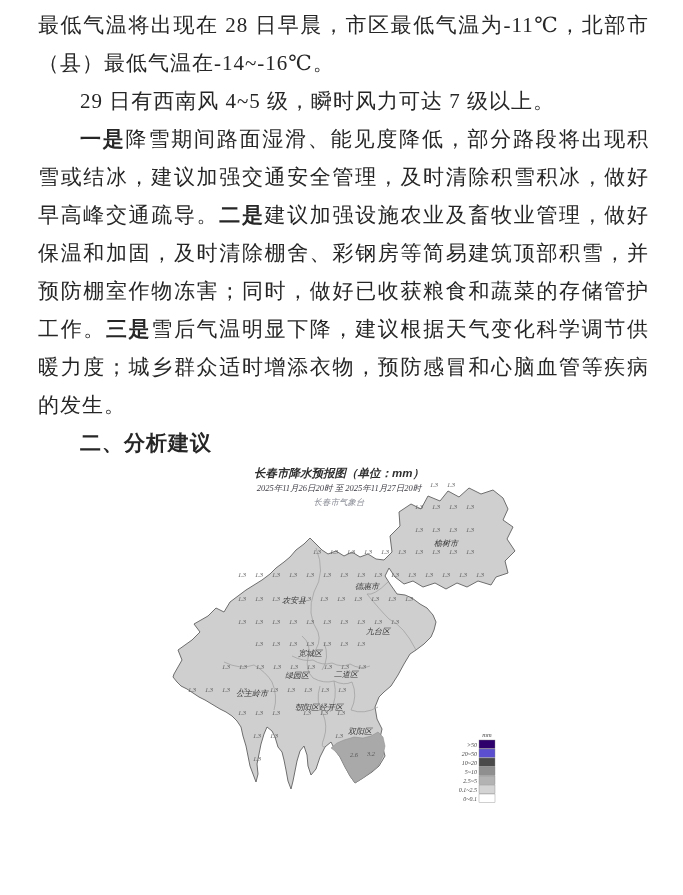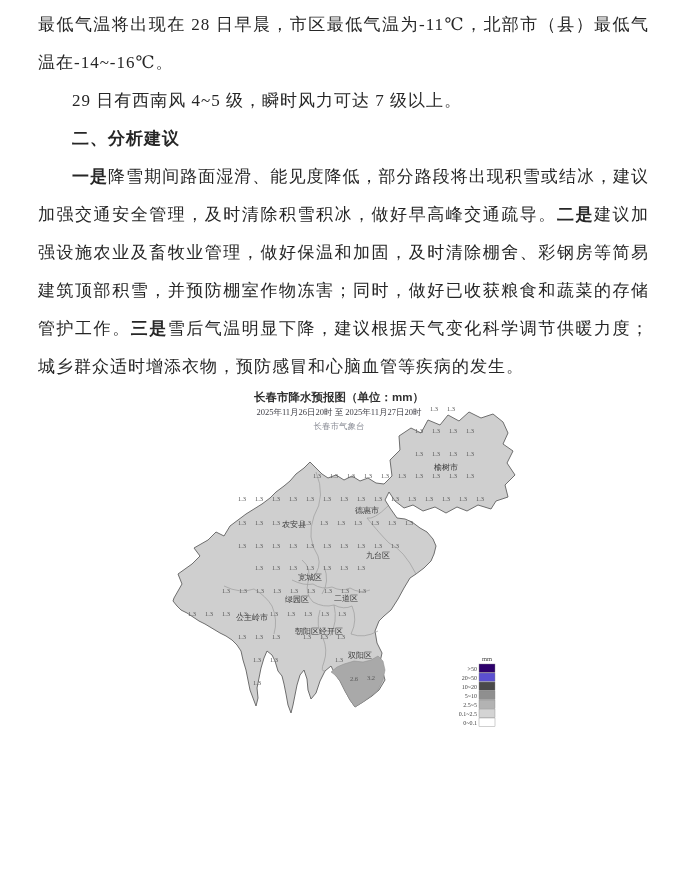--- a/index.html
+++ b/index.html
@@ -1,46 +1,46 @@
 <!DOCTYPE html>
 <html><head>
 <meta charset="utf-8">
 <style>
   html,body{margin:0;padding:0;}
   body{
     width:683px;height:895px;background:#ffffff;overflow:hidden;
     font-family:"Liberation Serif","DejaVu Serif",serif;color:#262626;
   }
   .page{padding:6px 34px 0 38px;}
-  .para{font-size:17px;line-height:38px;text-align:justify;margin:0;letter-spacing:1px;}
+  .para{font-size:21px;line-height:38px;text-align:justify;margin:0;letter-spacing:1px;}
   .para.indent{text-indent:2em;}
   .hei{font-family:"Liberation Sans","DejaVu Sans",sans-serif;font-weight:700;}
-  .figure{width:362px;margin:2px auto 0;position:relative;}
+  .figure{width:362px;margin:2px auto 0;position:relative;font-style:italic;}
   svg{display:block;}
   .map-title{font-size:11.5px;font-weight:700;fill:#2f2f2f;font-family:"Liberation Sans","DejaVu Sans",sans-serif;}
   .map-subtitle{font-size:8.5px;fill:#3c3c44;}
   .map-agency{font-size:8.5px;fill:#8d9099;}
   .district-label{font-size:8px;fill:#3a3a3a;}
   .value-label{font-size:6.5px;fill:#595959;}
   .legend-label{font-size:6px;fill:#444;}
   .legend-title{font-size:6.5px;fill:#444;}
   .boundary{fill:#cfcfcf;stroke:#6e6e6e;stroke-width:1;stroke-linejoin:round;}
   .patch{stroke:#8a8a8a;stroke-width:.5;}
   .innerline{fill:none;stroke:#9c9c9c;stroke-width:.7;}
 </style>
 </head>
 <body>
 
 <div class="page">
 
   <div id="text-block">
       <p class="para"><span>最低气温将出现在 28 日早晨，市区最低气温为-11℃，北部市（县）最低气温在-14~-16℃。</span></p>
       <p class="para indent"><span>29 日有西南风 4~5 级，瞬时风力可达 7 级以上。</span></p>
+      <p class="para indent"><span class="hei">一是</span><span>降雪期间路面湿滑、能见度降低，部分路段将出现积雪或结冰，建议加强交通安全管理，及时清除积雪积冰，做好早高峰交通疏导。</span><span class="hei">二是</span><span>建议加强设施农业及畜牧业管理，做好保温和加固，及时清除棚舍、彩钢房等简易建筑顶部积雪，并预防棚室作物冻害；同时，做好已收获粮食和蔬菜的存储管护工作。</span><span class="hei">三是</span><span>雪后气温明显下降，建议根据天气变化科学调节供暖力度；城乡群众适时增添衣物，预防感冒和心脑血管等疾病的发生。</span></p>
       <p class="para indent"><span class="hei">二、分析建议</span></p>
-      <p class="para indent"><span class="hei">一是</span><span>降雪期间路面湿滑、能见度降低，部分路段将出现积雪或结冰，建议加强交通安全管理，及时清除积雪积冰，做好早高峰交通疏导。</span><span class="hei">二是</span><span>建议加强设施农业及畜牧业管理，做好保温和加固，及时清除棚舍、彩钢房等简易建筑顶部积雪，并预防棚室作物冻害；同时，做好已收获粮食和蔬菜的存储管护工作。</span><span class="hei">三是</span><span>雪后气温明显下降，建议根据天气变化科学调节供暖力度；城乡群众适时增添衣物，预防感冒和心脑血管等疾病的发生。</span></p>
     </div>
 
   <div class="figure">
     <svg id="map-svg" width="362" height="356" viewBox="0 0 360 356">
 
       <text class="map-title" x="175" y="13" text-anchor="middle">长春市降水预报图（单位：mm）</text>
       <text class="map-subtitle" x="175" y="27" text-anchor="middle">2025年11月26日20时 至 2025年11月27日20时</text>
       <text class="map-agency" x="175" y="41" text-anchor="middle">长春市气象台</text>
 
       <path id="city-boundary" class="boundary" d="

